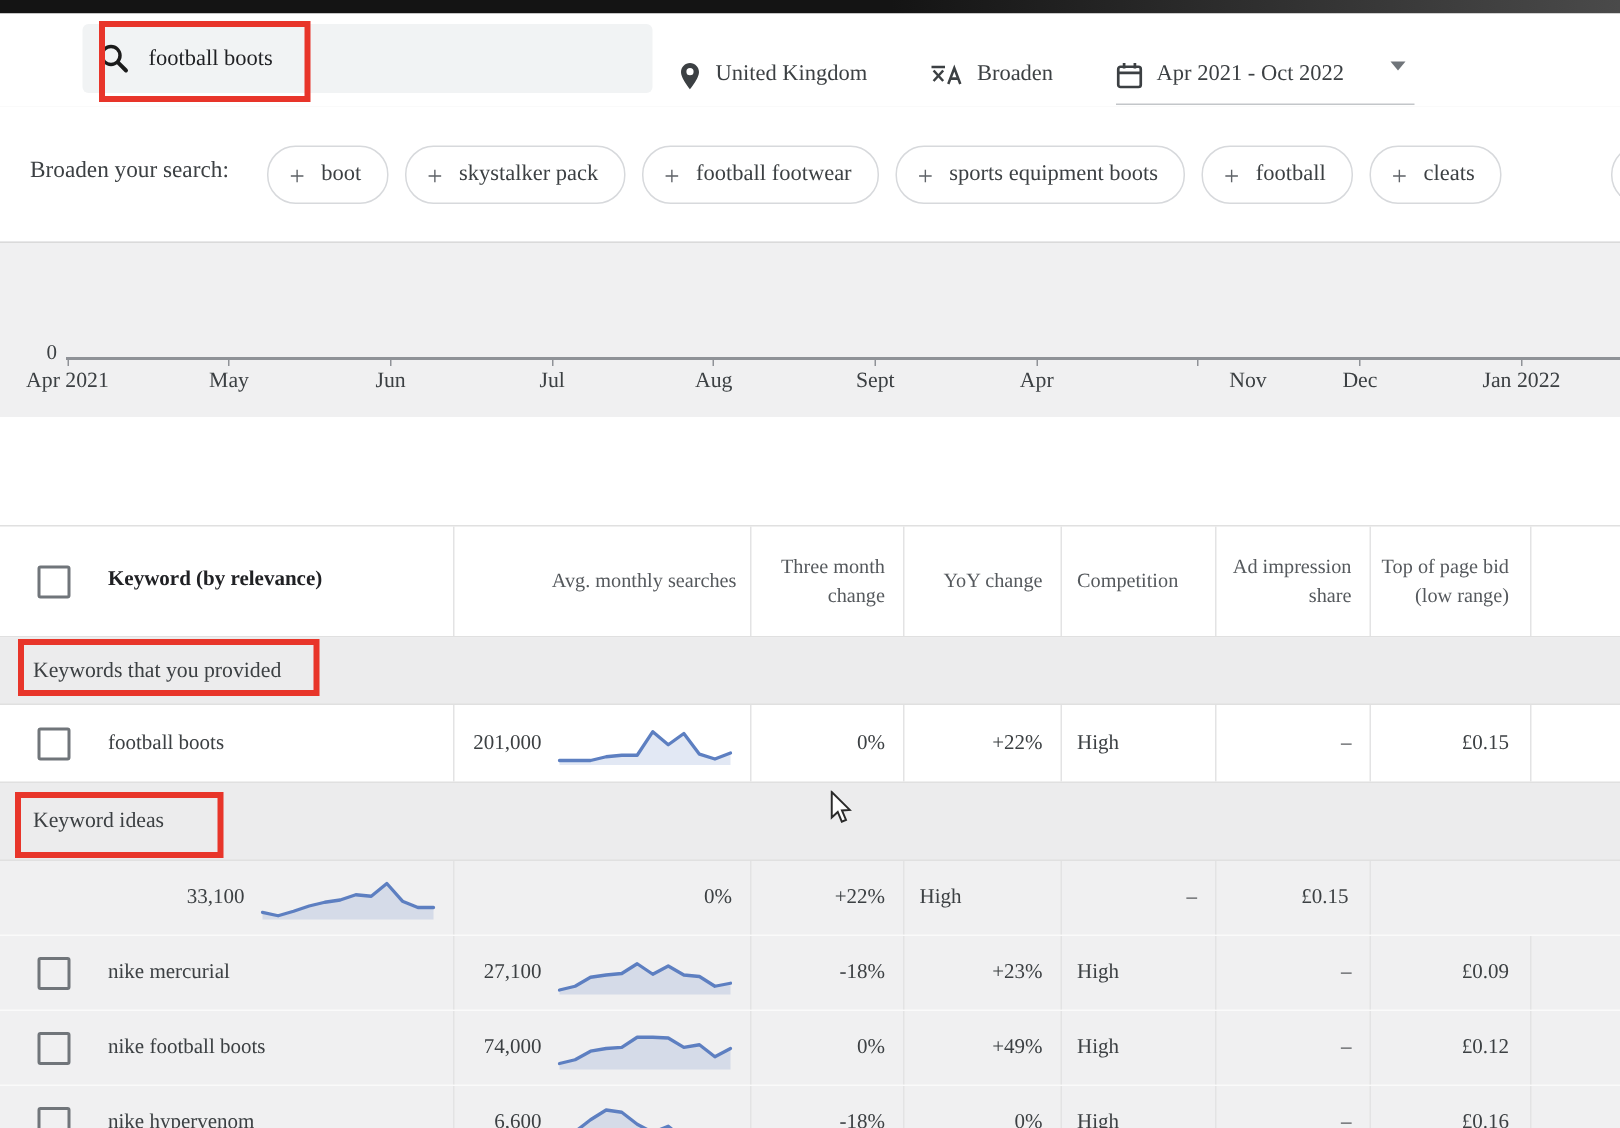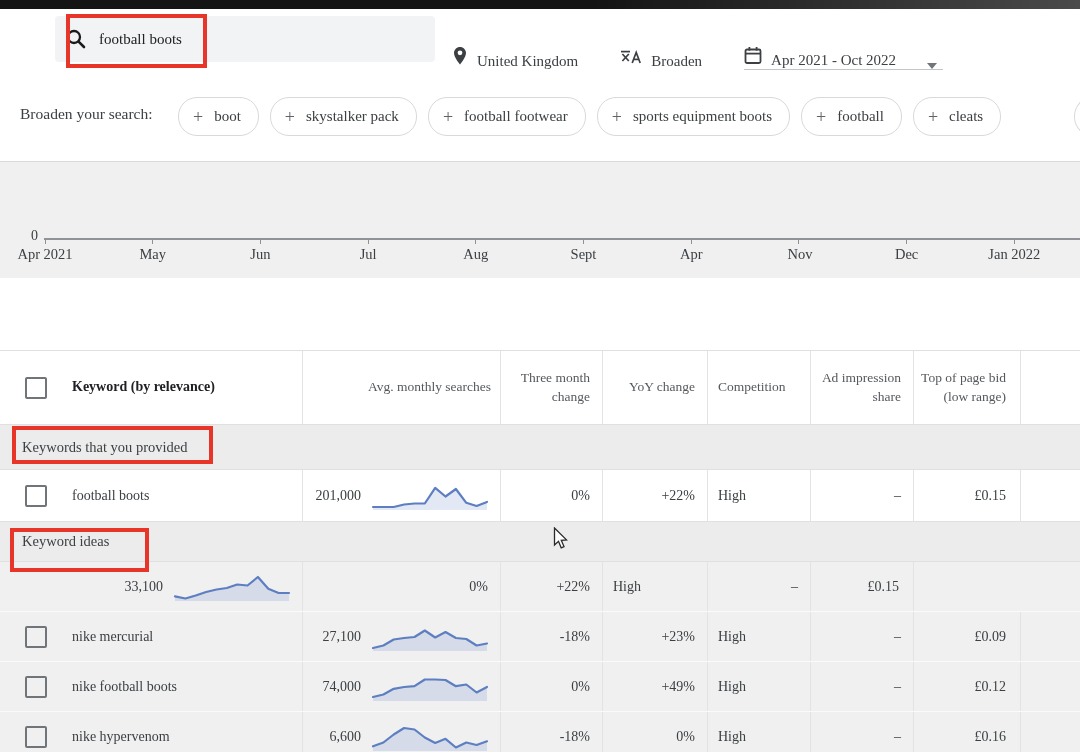--- a/index.html
+++ b/index.html
@@ -9,21 +9,21 @@
   #topbar{position:absolute;left:0;top:0;width:1080px;height:9px;
           background:linear-gradient(90deg,#141414 55%,#4a4a4a 100%);}
   
   #search-header{position:absolute;left:0;top:9px;width:1080px;height:62px;background:#fff;
                  border-bottom:1px solid #ececec;}
   #search-box{position:absolute;left:55px;top:7px;width:380px;height:46px;background:#f1f3f4;
               border-radius:4px;display:flex;align-items:center;padding-left:10px;box-sizing:border-box;}
   #search-box .mag{flex:0 0 auto;margin-right:12px;display:flex;}
   #search-value{font-size:15px;font-weight:500;color:#202124;}
   #targeting{position:absolute;left:452px;top:0;height:61px;display:flex;align-items:stretch;gap:0;}
-  .target-item{display:flex;align-items:flex-end;gap:9px;font-size:15px;color:#3c4043;margin-right:42px;cursor:pointer;margin-top:32px;}
+  .target-item{display:flex;align-items:flex-start;gap:9px;font-size:15px;color:#3c4043;margin-right:42px;cursor:pointer;margin-top:32px;}
   .target-item svg{flex:0 0 auto;}
   #date-item{border-bottom:1px solid #c3c6c9;margin-right:0;padding-right:6px;}
   .dd-arrow{width:0;height:0;border-left:5px solid transparent;border-right:5px solid transparent;
             border-top:6px solid #70757a;margin-left:22px;}
   
   #broaden-row{position:absolute;left:0;top:71px;width:1080px;height:90px;background:#fff;}
   #broaden-label{position:absolute;left:20px;top:34px;font-size:15.5px;color:#3c4043;}
   #chips{position:absolute;left:178px;top:26px;display:flex;gap:11px;}
   .chip{display:flex;align-items:center;height:37px;border:1px solid #d7d9dc;border-radius:19px;
         padding:0 17px 0 14px;background:#fff;font-size:15px;color:#3c4043;white-space:nowrap;cursor:pointer;}
@@ -192,21 +192,21 @@
         <div class="month-label" style="left: 206.4px;">Jun</div>
         <div class="axis-tick" style="left: 367.6px;"></div>
         <div class="month-label" style="left: 314.1px;">Jul</div>
         <div class="axis-tick" style="left: 475.3px;"></div>
         <div class="month-label" style="left: 421.8px;">Aug</div>
         <div class="axis-tick" style="left: 583px;"></div>
         <div class="month-label" style="left: 529.5px;">Sept</div>
         <div class="axis-tick" style="left: 690.7px;"></div>
         <div class="month-label" style="left: 637.2px;">Apr</div>
         <div class="axis-tick" style="left: 798.4px;"></div>
-        <div class="month-label" style="left: 746px;">Nov</div>
+        <div class="month-label" style="left: 778px;">Nov</div>
         <div class="axis-tick" style="left: 906.1px;"></div>
         <div class="month-label" style="left: 852.6px;">Dec</div>
         <div class="axis-tick" style="left: 1013.8px;"></div>
         <div class="month-label" style="left: 960.3px;">Jan 2022</div>
       </div>
   </div>
 
   <div id="filter-bar">
     <div id="funnel">
       <svg width="34" height="34" viewBox="0 0 24 24">
@@ -261,21 +261,21 @@
               <polyline points="2.0,27.0 12.4,27.0 22.7,27.0 33.1,24.5 43.5,23.5 53.8,23.5 64.2,7.8 74.5,16.5 84.9,9.0 95.3,22.8 105.6,26.0 116.0,22.0" fill="none" stroke="#5d7fc1" stroke-width="2.2" stroke-linejoin="round" stroke-linecap="round"></polyline>
             </svg>
           </div>
           <div class="cell c3 r">0%</div>
           <div class="cell c4 r">+22%</div>
           <div class="cell c5 l">High</div>
           <div class="cell c6 r">–</div>
           <div class="cell c7 r">£0.15</div>
           <div class="cell "></div>
         </div>
-        <div class="section-row" style="height: 40px;">
+        <div class="section-row" style="height: 52px;">
           <span>Keyword ideas</span>
         </div>
         <div class="trow data-row shaded">
           <div class="cell c2 r">
             <span class="avg-val">33,100</span>
             <svg width="118" height="32" class="spark">
               <polygon points="2.0,25.3 12.4,27.5 22.7,24.5 33.1,21.0 43.5,18.5 53.8,17.0 64.2,13.5 74.5,14.5 84.9,6.0 95.3,17.8 105.6,22.0 116.0,22.0 116,30 2,30" fill="rgba(92,127,192,0.18)"></polygon>
               <polyline points="2.0,25.3 12.4,27.5 22.7,24.5 33.1,21.0 43.5,18.5 53.8,17.0 64.2,13.5 74.5,14.5 84.9,6.0 95.3,17.8 105.6,22.0 116.0,22.0" fill="none" stroke="#5d7fc1" stroke-width="2.2" stroke-linejoin="round" stroke-linecap="round"></polyline>
             </svg>
           </div>

